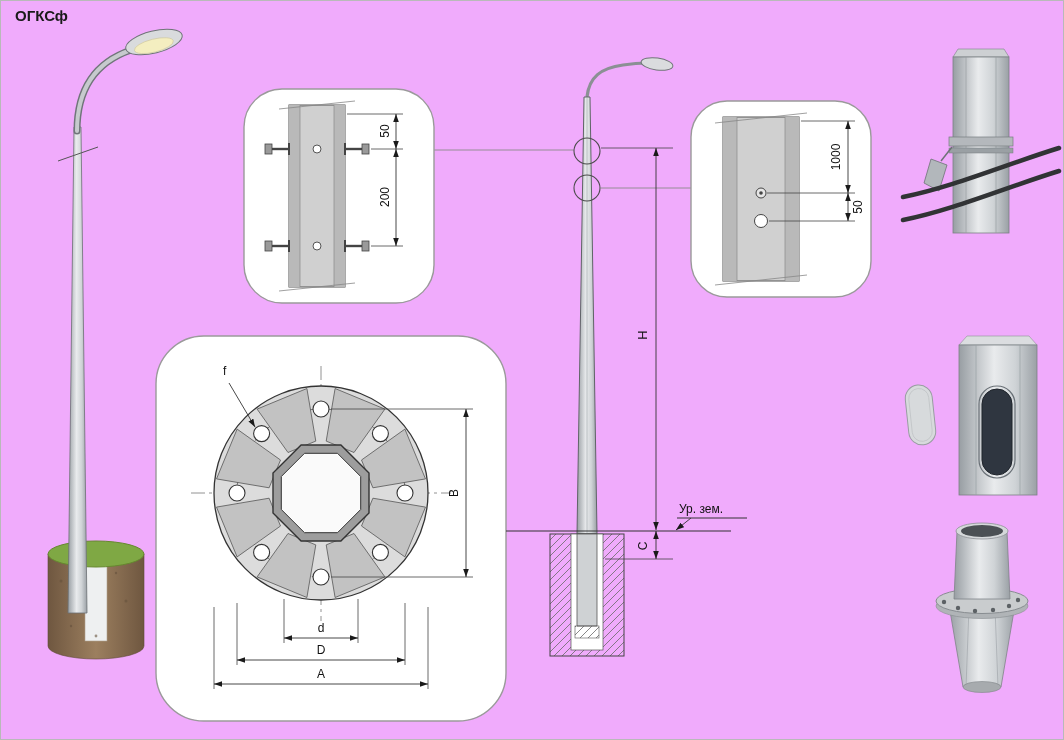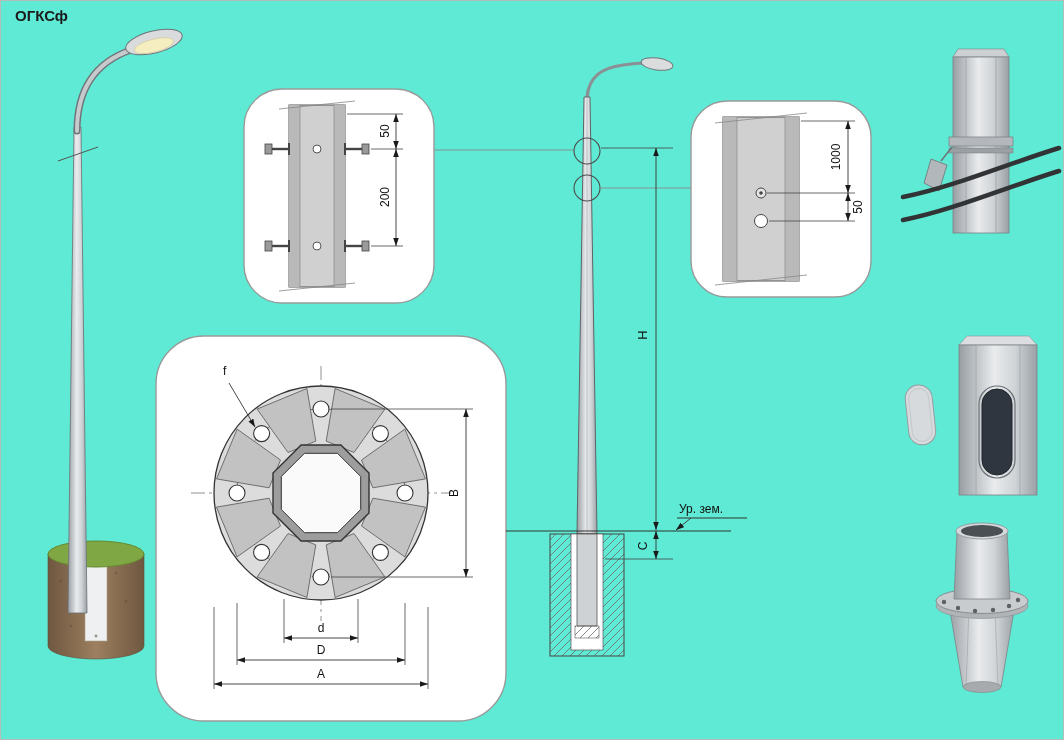--- a/index.html
+++ b/index.html
@@ -1,17 +1,17 @@
 <!DOCTYPE html>
 <html><head>
 <meta charset="utf-8">
 <style>
   html,body{margin:0;padding:0;background:#fff;}
   .page{
-    width:1064px;height:740px;position:relative;background:#5eead4;
+    width:1064px;height:740px;position:relative;background:#f0abfc;
     border:1px solid #b9b9b9;box-sizing:border-box;overflow:hidden;
     font-family:"Liberation Sans", sans-serif;
   }
   svg{display:block;}
   text{font-family:"Liberation Sans", sans-serif;fill:#111;}
   .title-txt{font-size:15px;font-weight:700;fill:#1a1a1a;}
   .dim{font-size:12px;fill:#111;}
   .dimBig{font-size:13px;fill:#111;}
   .thin{stroke:#333;stroke-width:0.9;fill:none;}
   .ext{stroke:#444;stroke-width:0.8;fill:none;}

